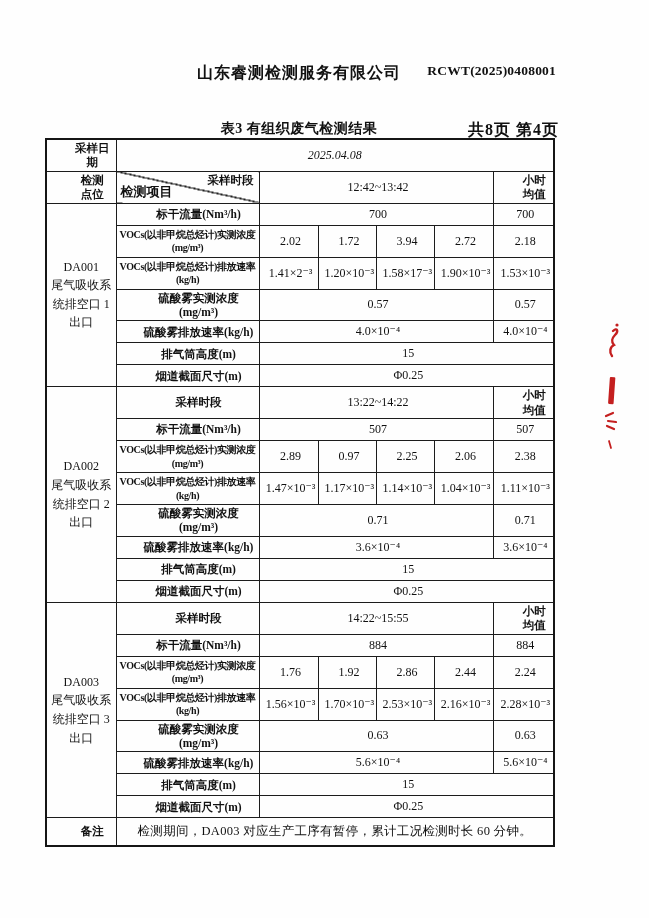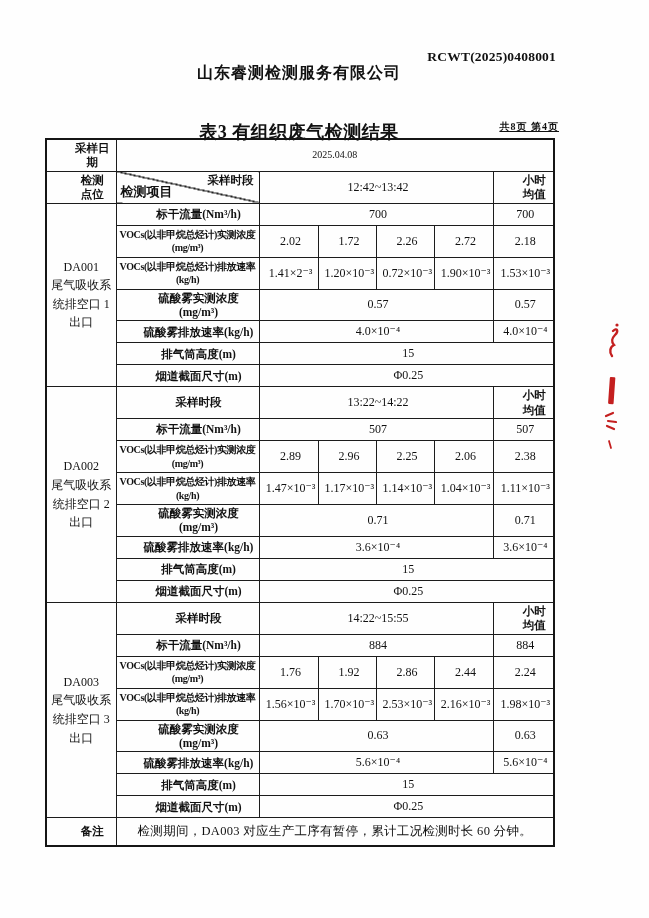--- a/index.html
+++ b/index.html
@@ -5,60 +5,60 @@
   html,body{margin:0;padding:0;background:#e8e8e8;}
   .page{
     position:relative;
     width:649px;height:918px;
     background:#fefefe;
     font-family:"Liberation Serif","DejaVu Serif",serif;
     color:#111;
     overflow:hidden;
   }
   .report-no{
-    position:absolute;top:49px;right:93px;
+    position:absolute;top:63px;right:93px;
     font-size:13.5px;font-weight:700;letter-spacing:0.2px;margin-left:16px;
   }
   .company{
     position:absolute;top:63px;left:45px;width:508px;
     text-align:center;font-size:16px;font-weight:700;letter-spacing:1px;
   }
   .doc-title{
     position:absolute;top:87px;left:45px;width:508px;
     text-align:center;font-size:24px;font-weight:700;letter-spacing:6px;
   }
   .caption-row{
     position:absolute;top:120px;left:45px;width:508px;height:18px;
   }
   .caption{
     position:absolute;left:0;right:0;text-align:center;
-    font-size:18px;font-weight:700;letter-spacing:0.5px;
+    font-size:14px;font-weight:700;letter-spacing:0.5px;
   }
   .pageinfo{
     position:absolute;right:-6px;top:0;
-    font-size:10px;font-weight:700;letter-spacing:1px;text-decoration:underline;
+    font-size:16px;font-weight:700;letter-spacing:1px;
   }
   table.report{
     position:absolute;top:138px;left:45px;
     width:508px;border-collapse:collapse;table-layout:fixed;
     border:2px solid #151515;
   }
   td{
     border:1px solid #1c1c1c;
     text-align:center;vertical-align:middle;
     padding:1px 2px;
     font-size:12px;line-height:1.25;
     overflow:hidden;
   }
   .lbl{font-weight:700;font-size:11.5px;padding-left:24px;}
   .lbl-voc{font-weight:700;font-size:10px;letter-spacing:-0.4px;line-height:1.35;margin-top:8px;}
   .point{font-weight:400;font-size:12px;line-height:1.55;}
   .pre{white-space:pre-line;margin-top:16px;}
   .val{font-size:12px;padding-left:6px;}
-  .datecell{font-size:10px;}
+  .datecell{font-size:12px;font-style:italic;}
   .diag{
     position:relative;padding:0;
     background-image:linear-gradient(to top right,
       transparent calc(50% - 0.7px),
       #222 calc(50% - 0.7px),
       #222 calc(50% + 0.7px),
       transparent calc(50% + 0.7px));
   }
   .diag .d-top{position:absolute;top:1px;right:5px;font-size:11.5px;font-weight:700;}
   .diag .d-bot{position:absolute;bottom:2px;left:4px;font-size:13px;font-weight:700;}
@@ -112,29 +112,29 @@
 统排空口 1
 出口</td>
       <td class="lbl">标干流量(Nm³/h)</td>
       <td colspan="4" class="val">700</td>
       <td class="val">700</td>
     </tr>
     <tr style="height:32px">
       <td class="lbl-voc">VOCs(以非甲烷总烃计)实测浓度(mg/m³)</td>
       <td class="val">2.02</td>
       <td class="val">1.72</td>
-      <td class="val">2.26</td>
+      <td class="val">3.94</td>
       <td class="val">2.72</td>
       <td class="val">2.18</td>
     </tr>
     <tr style="height:32px">
       <td class="lbl-voc">VOCs(以非甲烷总烃计)排放速率(kg/h)</td>
       <td class="val">1.41×2⁻³</td>
       <td class="val">1.20×10⁻³</td>
-      <td class="val">0.72×10⁻³</td>
+      <td class="val">1.58×17⁻³</td>
       <td class="val">1.90×10⁻³</td>
       <td class="val">1.53×10⁻³</td>
     </tr>
     <tr style="height:22px">
       <td class="lbl">硫酸雾实测浓度(mg/m³)</td>
       <td colspan="4" class="val">0.57</td>
       <td class="val">0.57</td>
     </tr>
     <tr style="height:22px">
       <td class="lbl">硫酸雾排放速率(kg/h)</td>
@@ -160,21 +160,21 @@
       <td class="lbl">小时均值</td>
     </tr>
     <tr style="height:22px">
       <td class="lbl">标干流量(Nm³/h)</td>
       <td colspan="4" class="val">507</td>
       <td class="val">507</td>
     </tr>
     <tr style="height:32px">
       <td class="lbl-voc">VOCs(以非甲烷总烃计)实测浓度(mg/m³)</td>
       <td class="val">2.89</td>
-      <td class="val">2.96</td>
+      <td class="val">0.97</td>
       <td class="val">2.25</td>
       <td class="val">2.06</td>
       <td class="val">2.38</td>
     </tr>
     <tr style="height:32px">
       <td class="lbl-voc">VOCs(以非甲烷总烃计)排放速率(kg/h)</td>
       <td class="val">1.47×10⁻³</td>
       <td class="val">1.17×10⁻³</td>
       <td class="val">1.14×10⁻³</td>
       <td class="val">1.04×10⁻³</td>
@@ -220,21 +220,21 @@
       <td class="val">2.86</td>
       <td class="val">2.44</td>
       <td class="val">2.24</td>
     </tr>
     <tr style="height:32px">
       <td class="lbl-voc">VOCs(以非甲烷总烃计)排放速率(kg/h)</td>
       <td class="val">1.56×10⁻³</td>
       <td class="val">1.70×10⁻³</td>
       <td class="val">2.53×10⁻³</td>
       <td class="val">2.16×10⁻³</td>
-      <td class="val">1.98×10⁻³</td>
+      <td class="val">2.28×10⁻³</td>
     </tr>
     <tr style="height:22px">
       <td class="lbl">硫酸雾实测浓度(mg/m³)</td>
       <td colspan="4" class="val">0.63</td>
       <td class="val">0.63</td>
     </tr>
     <tr style="height:22px">
       <td class="lbl">硫酸雾排放速率(kg/h)</td>
       <td colspan="4" class="val">5.6×10⁻⁴</td>
       <td class="val">5.6×10⁻⁴</td>

